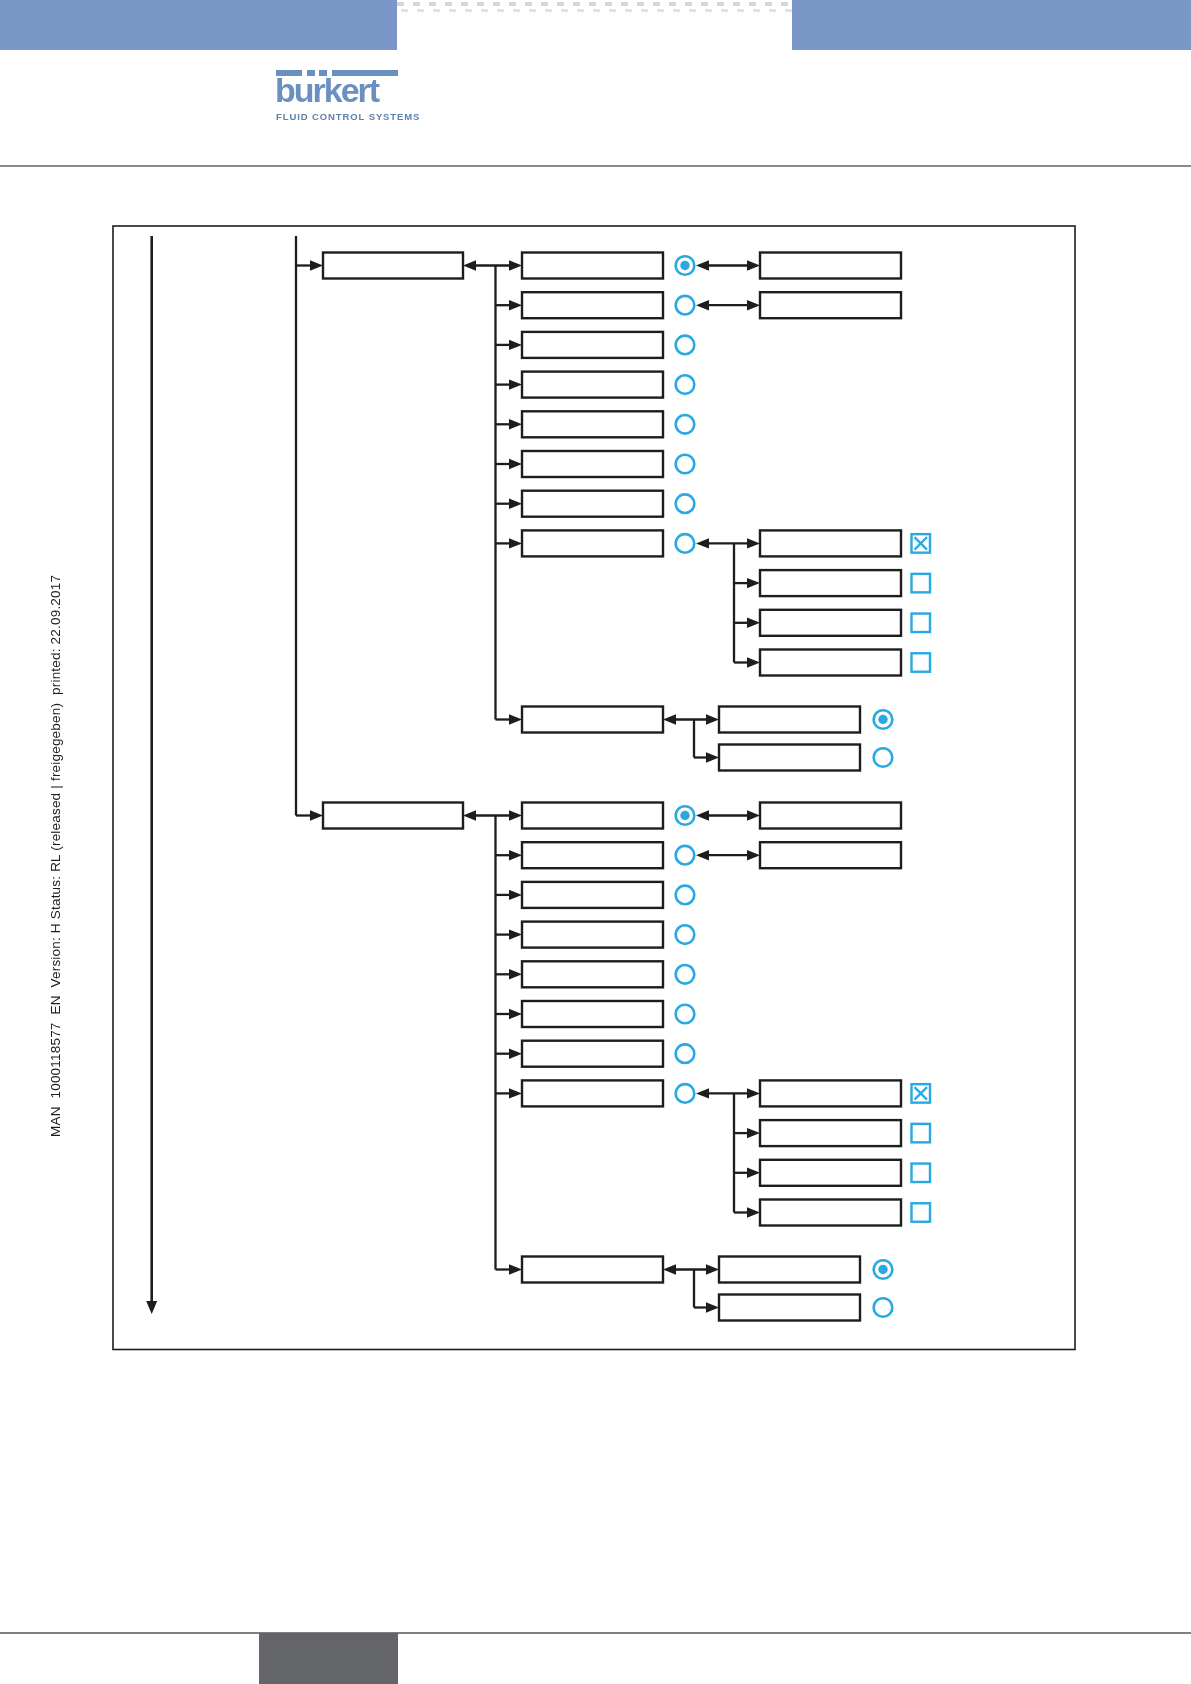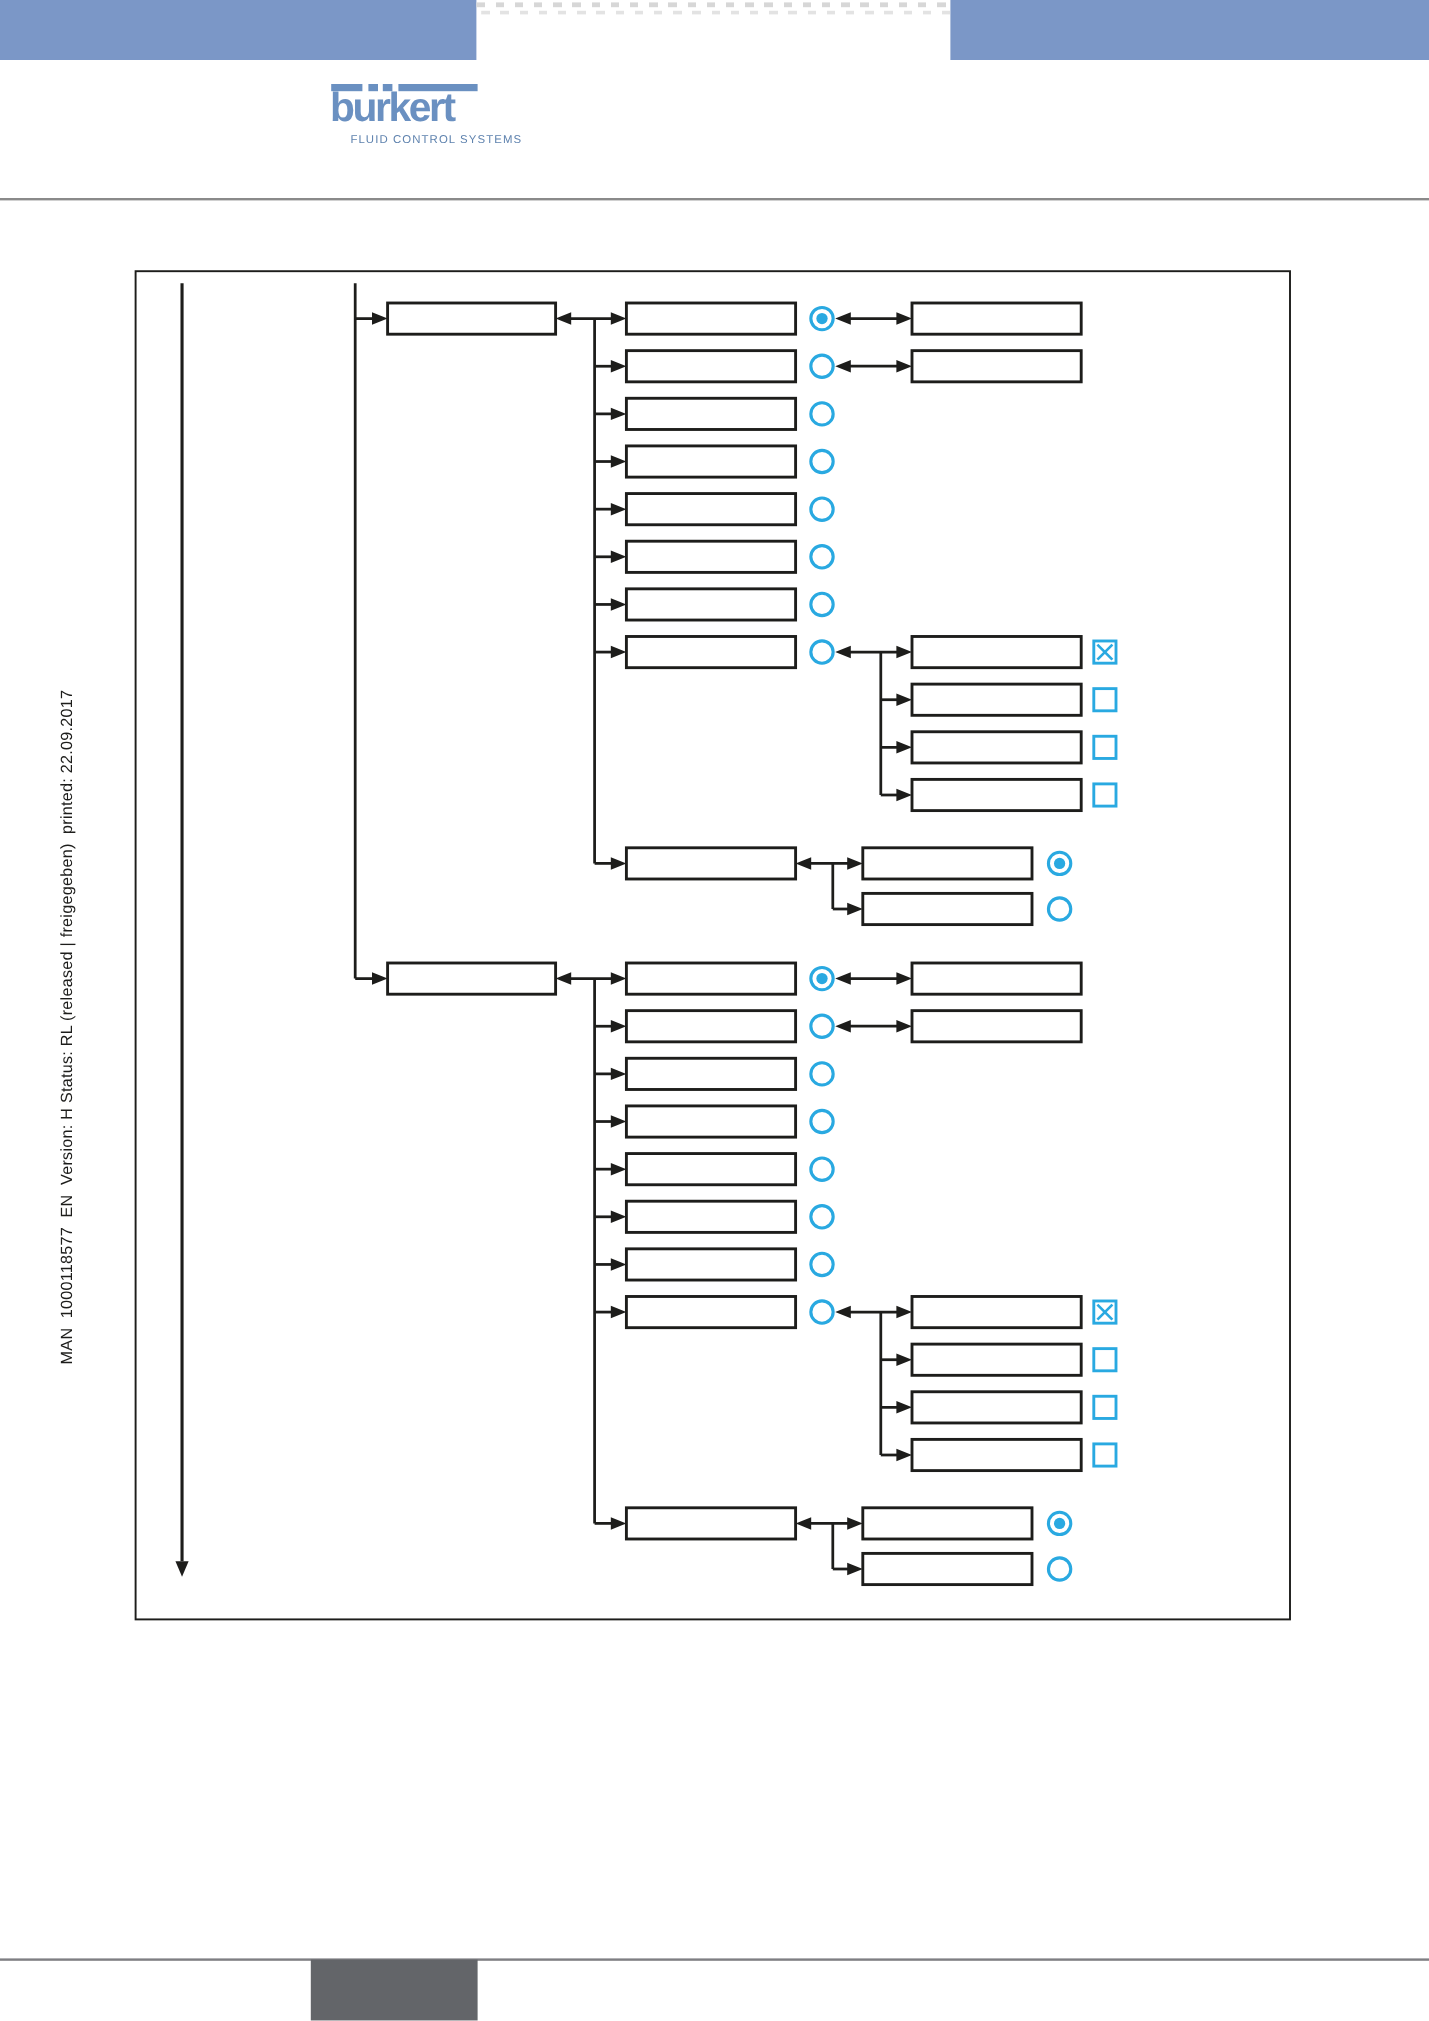--- a/index.html
+++ b/index.html
@@ -18,21 +18,21 @@
     position:absolute;left:401px;top:9px;width:391px;height:3px;
     background:repeating-linear-gradient(90deg,#e3e3e3 0 7px,transparent 7px 16px);
   }
   #logo{position:absolute;left:276px;top:70px;width:124px;height:50px;}
   #logo .topmark{position:absolute;top:0;height:5.5px;}
   #logo .brand{
     position:absolute;left:-1px;top:3px;font-size:34px;font-weight:bold;
     letter-spacing:-2px;line-height:1;white-space:nowrap;
   }
   #logo .tagline{
-    position:absolute;left:16px;top:41px;font-size:9.5px;font-weight:normal;
+    position:absolute;left:0;top:41px;font-size:9.5px;font-weight:bold;
     letter-spacing:0.9px;white-space:nowrap;text-align:right;
   }
   #header-rule{position:absolute;left:0;top:165px;width:1191px;height:1.5px;background:#8a8a8a;}
   #sidebar-text{
     position:absolute;left:48px;top:1137px;transform-origin:0 0;transform:rotate(-90deg);
     font-size:13.5px;color:#1d1d1b;white-space:pre;letter-spacing:0.2px;
   }
   #diagram-svg{position:absolute;left:0;top:0;}
   #footer-rule{position:absolute;left:0;top:1632px;width:1191px;height:1.8px;background:#7f7f83;}
   #footer-block{position:absolute;left:259px;top:1633px;width:139px;height:51px;}

